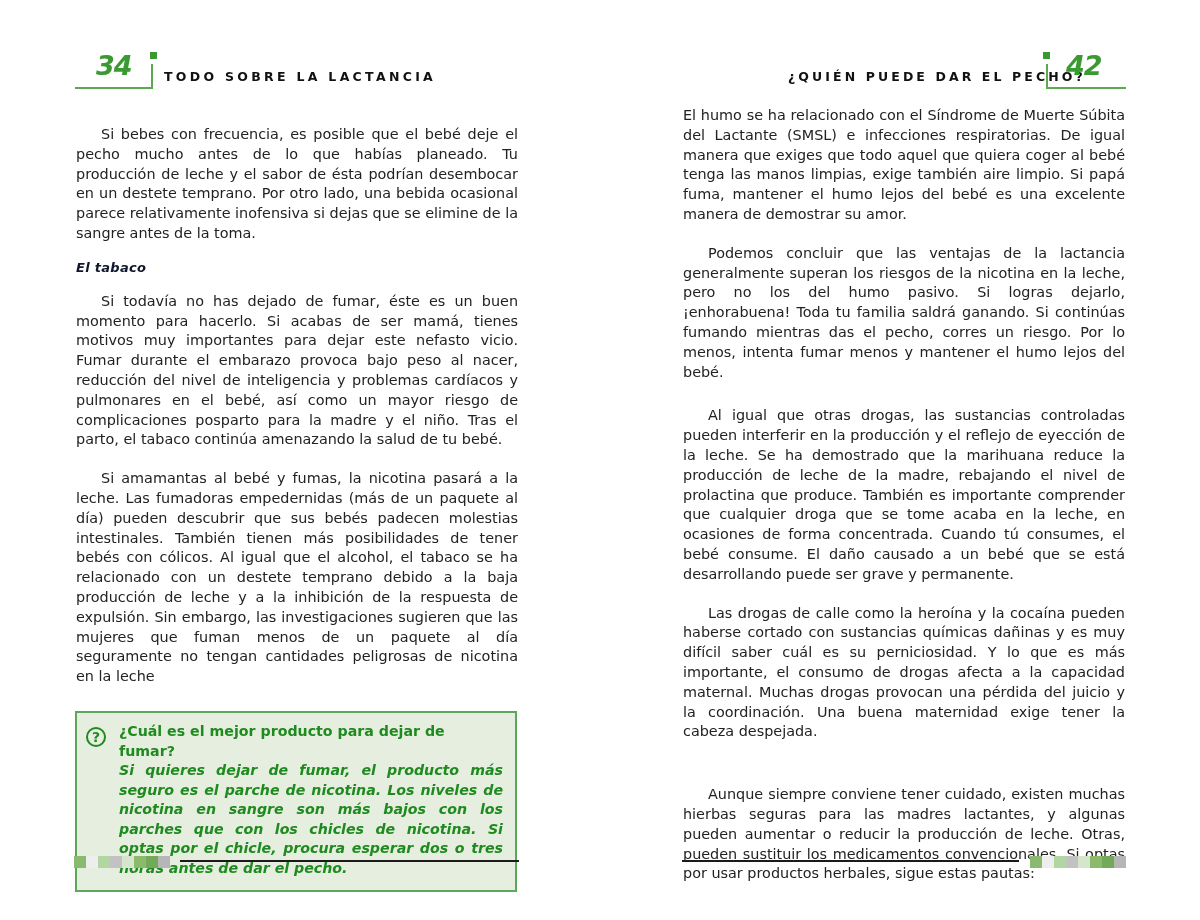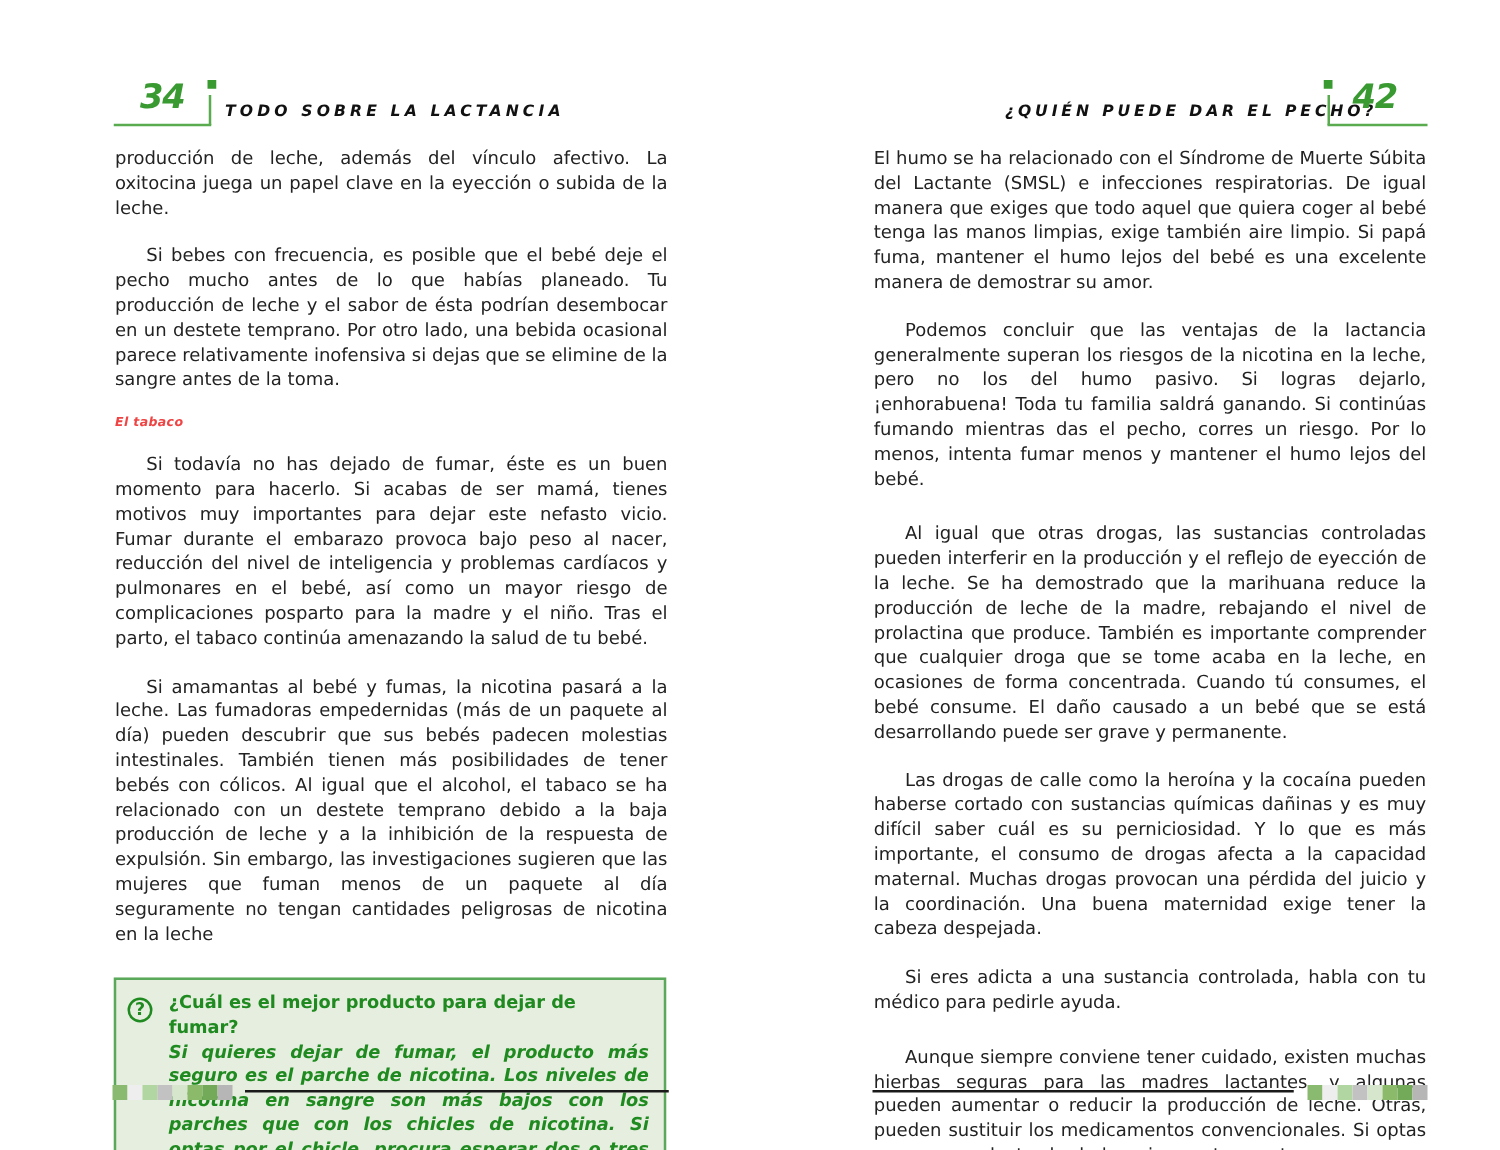--- a/index.html
+++ b/index.html
@@ -1,40 +1,40 @@
 <!DOCTYPE html>
 <html><head>
 <meta charset="utf-8">
 <style>
   html, body { margin: 0; padding: 0; background: #ffffff; }
   body { width: 1200px; height: 920px; position: relative; overflow: hidden;
          font-family: "Liberation Sans", sans-serif; color: #1a1a1a; }
 
-  .page { position: absolute; top: 12px; height: 840px; margin-left: 16px; }
+  .page { position: absolute; top: 0; height: 840px; }
   .page.left { left: 0; width: 600px; }
   .page.right { left: 600px; width: 600px; }
 
   
   .hdr-num { position: absolute; top: 50px; font-family: "DejaVu Sans", sans-serif;
              font-weight: bold; font-style: italic; font-size: 27px; color: #3a9a32; letter-spacing: -1px; }
   .hdr-line-h { position: absolute; height: 2px; background: #5aaa50; }
   .hdr-line-v { position: absolute; width: 2px; background: #5aaa50; }
   .hdr-sq { position: absolute; width: 7px; height: 7px; background: #3a9a32; }
   .hdr-title { position: absolute; top: 69px; font-family: "DejaVu Sans", sans-serif; font-weight: bold;
-               font-size: 12.5px; letter-spacing: 3.3px; color: #111; font-style: italic; }
+               font-size: 12.5px; letter-spacing: 3.3px; color: #111; }
 
   
   .col { position: absolute; top: 106px; width: 442px; font-family: "DejaVu Sans", sans-serif;
          font-size: 14.4px; line-height: 19.8px; color: #222; }
   .col p { margin: 0; text-align: justify; text-align-last: left; hyphens: manual; }
   .col p.indent { text-indent: 25px; }
   .gap { height: 19px; }
   .gap-sm { height: 12px; }
   .col h3 { margin: 0; font-family: "DejaVu Sans", sans-serif; font-weight: bold; font-style: italic;
-            font-size: 10px; line-height: 24px; color: #ef4444; letter-spacing: 0.3px; }
+            font-size: 13px; line-height: 24px; color: #0f172a; letter-spacing: 0.3px; }
 
   
   .callout { position: relative; margin-left: -1px; width: 442px; box-sizing: border-box;
              border: 2px solid #5aa85a; background: #e6eedf; padding: 9px 12px 11px 42px;
              color: #1f8a1f; font-family: "DejaVu Sans", sans-serif; font-size: 14.2px; line-height: 19.6px; }
   .callout .q { font-weight: bold; display: block; }
   .callout .a { font-weight: bold; font-style: italic; display: block; text-align: justify; text-align-last: left; }
   .q-icon { position: absolute; left: 9px; top: 14px; width: 20px; height: 20px; border: 2px solid #1f8a1f;
             border-radius: 50%; box-sizing: border-box; font-weight: bold; font-size: 14px; line-height: 16px;
             text-align: center; color: #1f8a1f; font-family: "DejaVu Sans", sans-serif; }
@@ -47,21 +47,20 @@
 <body>
 
 <div class="page left">
   <div class="hdr-num" style="left:96px;">34</div>
   <div class="hdr-line-h" style="left:75px; top:87px; width:78px;"></div>
   <div class="hdr-line-v" style="left:151px; top:64px; height:24px;"></div>
   <div class="hdr-sq" style="left:150px; top:52px;"></div>
   <div class="hdr-title" style="left:164px;">TODO SOBRE LA LACTANCIA</div>
 
   <div class="col" style="left:76px;">
-    <p>producción de leche, además del vínculo afectivo. La oxitocina juega un papel clave en la eyección o subida de la leche.</p>
     <div class="gap"></div>
     <p class="indent">Si bebes con frecuencia, es posible que el bebé deje el pecho mucho antes de lo que habías planeado. Tu producción de leche y el sabor de ésta podrían desembocar en un destete temprano. Por otro lado, una bebida ocasional parece relativamente inofensiva si dejas que se elimine de la sangre antes de la toma.</p>
     <div class="gap-sm"></div>
     <h3>El tabaco</h3>
     <div class="gap-sm"></div>
     <p class="indent">Si todavía no has dejado de fumar, éste es un buen momento para hacerlo. Si acabas de ser mamá, tienes motivos muy importantes para dejar este nefasto vicio. Fumar durante el embarazo provoca bajo peso al nacer, reducción del nivel de inteligencia y problemas cardíacos y pulmonares en el bebé, así como un mayor riesgo de complicaciones posparto para la madre y el niño. Tras el parto, el tabaco continúa amenazando la salud de tu bebé.</p>
     <div class="gap"></div>
     <p class="indent">Si amamantas al bebé y fumas, la nicotina pasará a la leche. Las fumadoras empedernidas (más de un paquete al día) pueden descubrir que sus bebés padecen molestias intestinales. También tienen más posibilidades de tener bebés con cólicos. Al igual que el alcohol, el tabaco se ha relacionado con un destete temprano debido a la baja producción de leche y a la inhibición de la respuesta de expulsión. Sin embargo, las investigaciones sugieren que las mujeres que fuman menos de un paquete al día seguramente no tengan cantidades peligrosas de nicotina en la leche</p>
     <div style="height:24px;"></div>
     <div class="callout">
@@ -95,21 +94,20 @@
   <div class="col" style="left:83px;">
     <p>El humo se ha relacionado con el Síndrome de Muerte Súbita del Lactante (SMSL) e infecciones respiratorias. De igual manera que exiges que todo aquel que quiera coger al bebé tenga las manos limpias, exige también aire limpio. Si papá fuma, mantener el humo lejos del bebé es una excelente manera de demostrar su amor.</p>
     <div class="gap"></div>
     <p class="indent">Podemos concluir que las ventajas de la lactancia generalmente superan los riesgos de la nicotina en la leche, pero no los del humo pasivo. Si logras dejarlo, ¡enhorabuena! Toda tu familia saldrá ganando. Si continúas fumando mientras das el pecho, corres un riesgo. Por lo menos, intenta fumar menos y mantener el humo lejos del bebé.</p>
     <div class="gap-sm"></div>
     <div class="gap-sm"></div>
     <p class="indent">Al igual que otras drogas, las sustancias controladas pueden interferir en la producción y el reflejo de eyección de la leche. Se ha demostrado que la marihuana reduce la producción de leche de la madre, rebajando el nivel de prolactina que produce. También es importante comprender que cualquier droga que se tome acaba en la leche, en ocasiones de forma concentrada. Cuando tú consumes, el bebé consume. El daño causado a un bebé que se está desarrollando puede ser grave y permanente.</p>
     <div class="gap"></div>
     <p class="indent">Las drogas de calle como la heroína y la cocaína pueden haberse cortado con sustancias químicas dañinas y es muy difícil saber cuál es su perniciosidad. Y lo que es más importante, el consumo de drogas afecta a la capacidad maternal. Muchas drogas provocan una pérdida del juicio y la coordinación. Una buena maternidad exige tener la cabeza despejada.</p>
     <div class="gap"></div>
-    <p class="indent">Si eres adicta a una sustancia controlada, habla con tu médico para pedirle ayuda.</p>
     <div class="gap-sm"></div>
     <div class="gap-sm"></div>
     <p class="indent">Aunque siempre conviene tener cuidado, existen muchas hierbas seguras para las madres lactantes, y algunas pueden aumentar o reducir la producción de leche. Otras, pueden sustituir los medicamentos convencionales. Si optas por usar productos herbales, sigue estas pautas:</p>
   </div>
 
   <div class="foot-line" style="left:82px; width:337px;"></div>
   <div>
     <div class="foot-sq" style="left:430px; background:#8aba70;"></div>
     <div class="foot-sq" style="left:442px; background:#eeeeee;"></div>
     <div class="foot-sq" style="left:454px; background:#b2d6a2;"></div>

